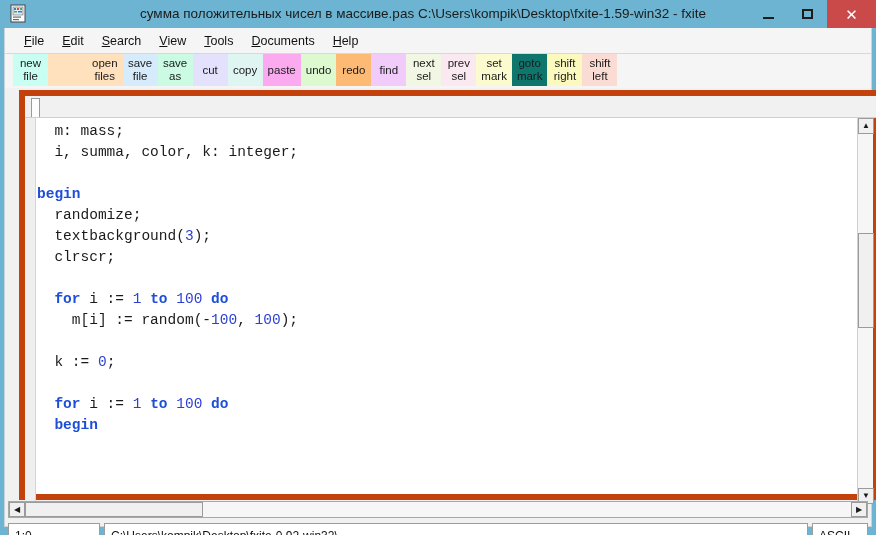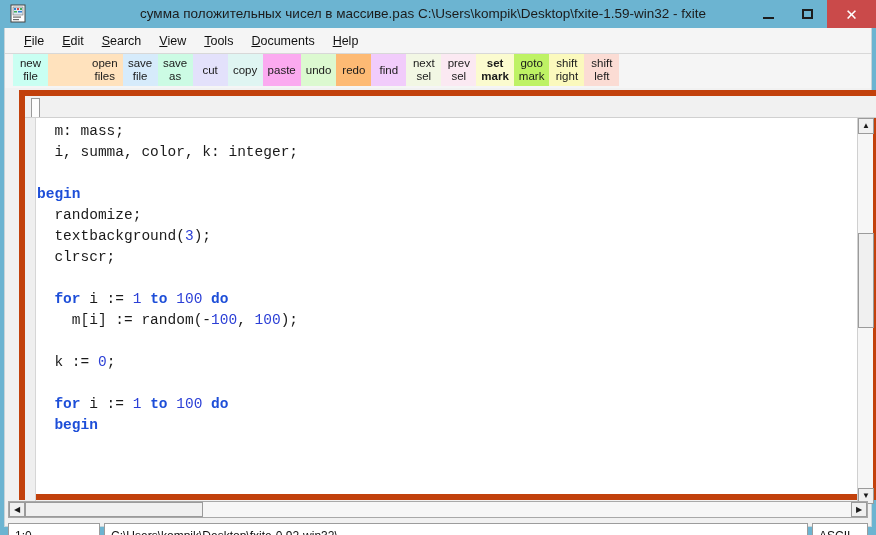--- a/index.html
+++ b/index.html
@@ -364,25 +364,25 @@
           <span>find</span>
         </div>
         <div class="tbtn" style="background: rgb(242, 247, 228);">
           <span>next</span>
           <span>sel</span>
         </div>
         <div class="tbtn" style="background: rgb(251, 233, 242);">
           <span>prev</span>
           <span>sel</span>
         </div>
-        <div class="tbtn" style="background: rgb(251, 251, 207); font-weight: bold;">
+        <div class="tbtn" style="background: rgb(251, 251, 207);">
           <span>set</span>
           <span>mark</span>
         </div>
-        <div class="tbtn" style="background: #bef264;">
+        <div class="tbtn" style="background: #0f766e;">
           <span>goto</span>
           <span>mark</span>
         </div>
         <div class="tbtn" style="background: rgb(251, 249, 189);">
           <span>shift</span>
           <span>right</span>
         </div>
         <div class="tbtn" style="background: rgb(251, 220, 212);">
           <span>shift</span>
           <span>left</span>

